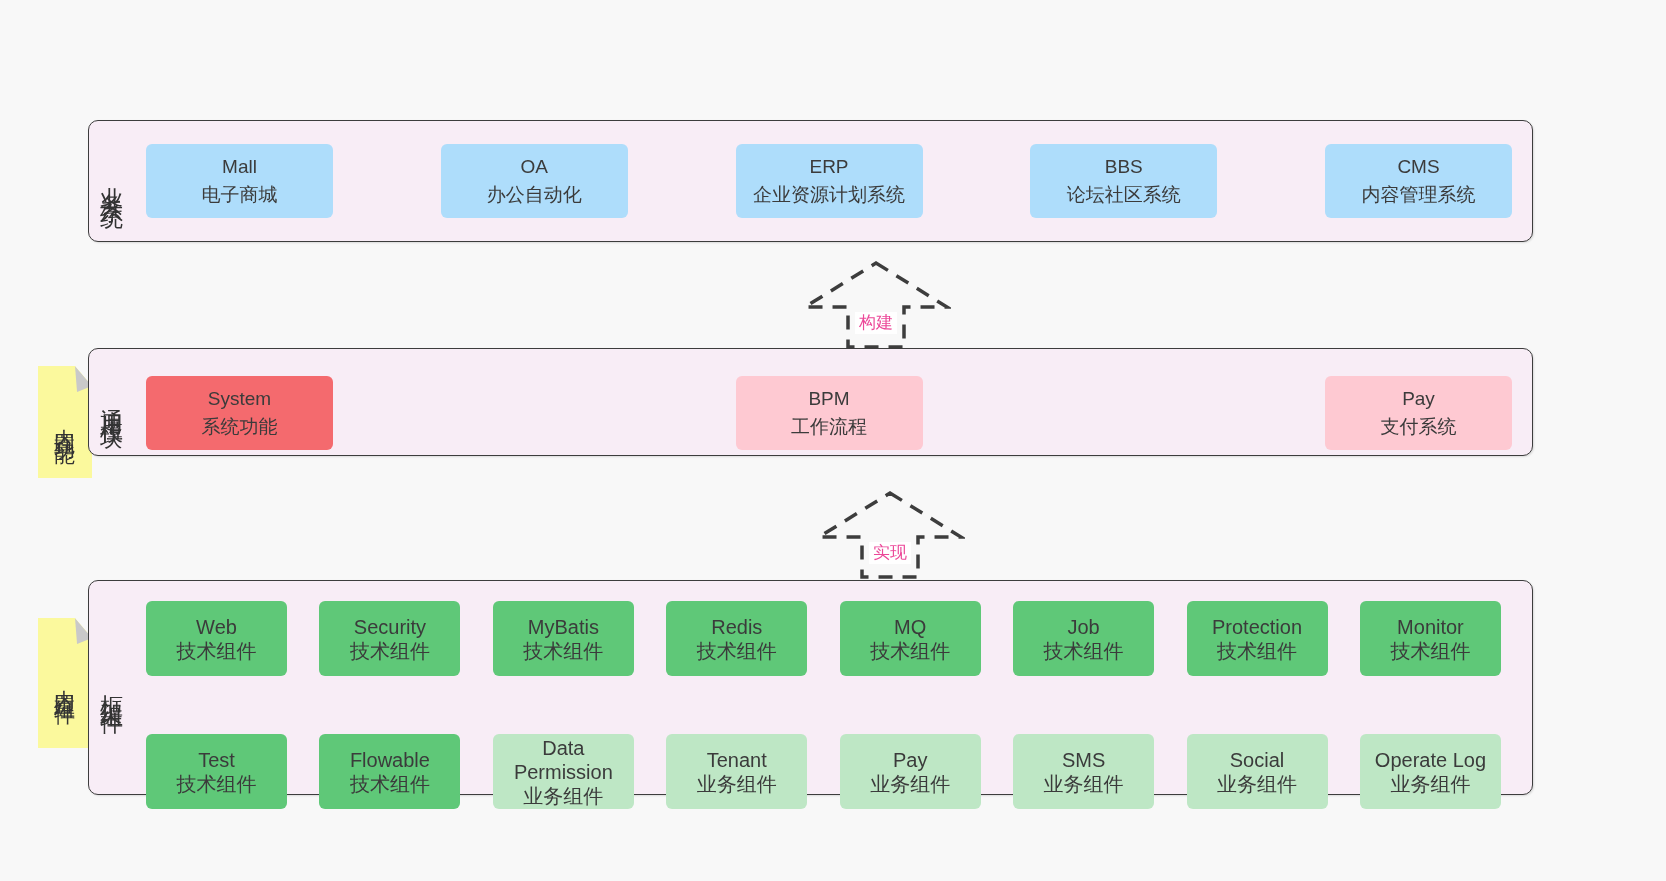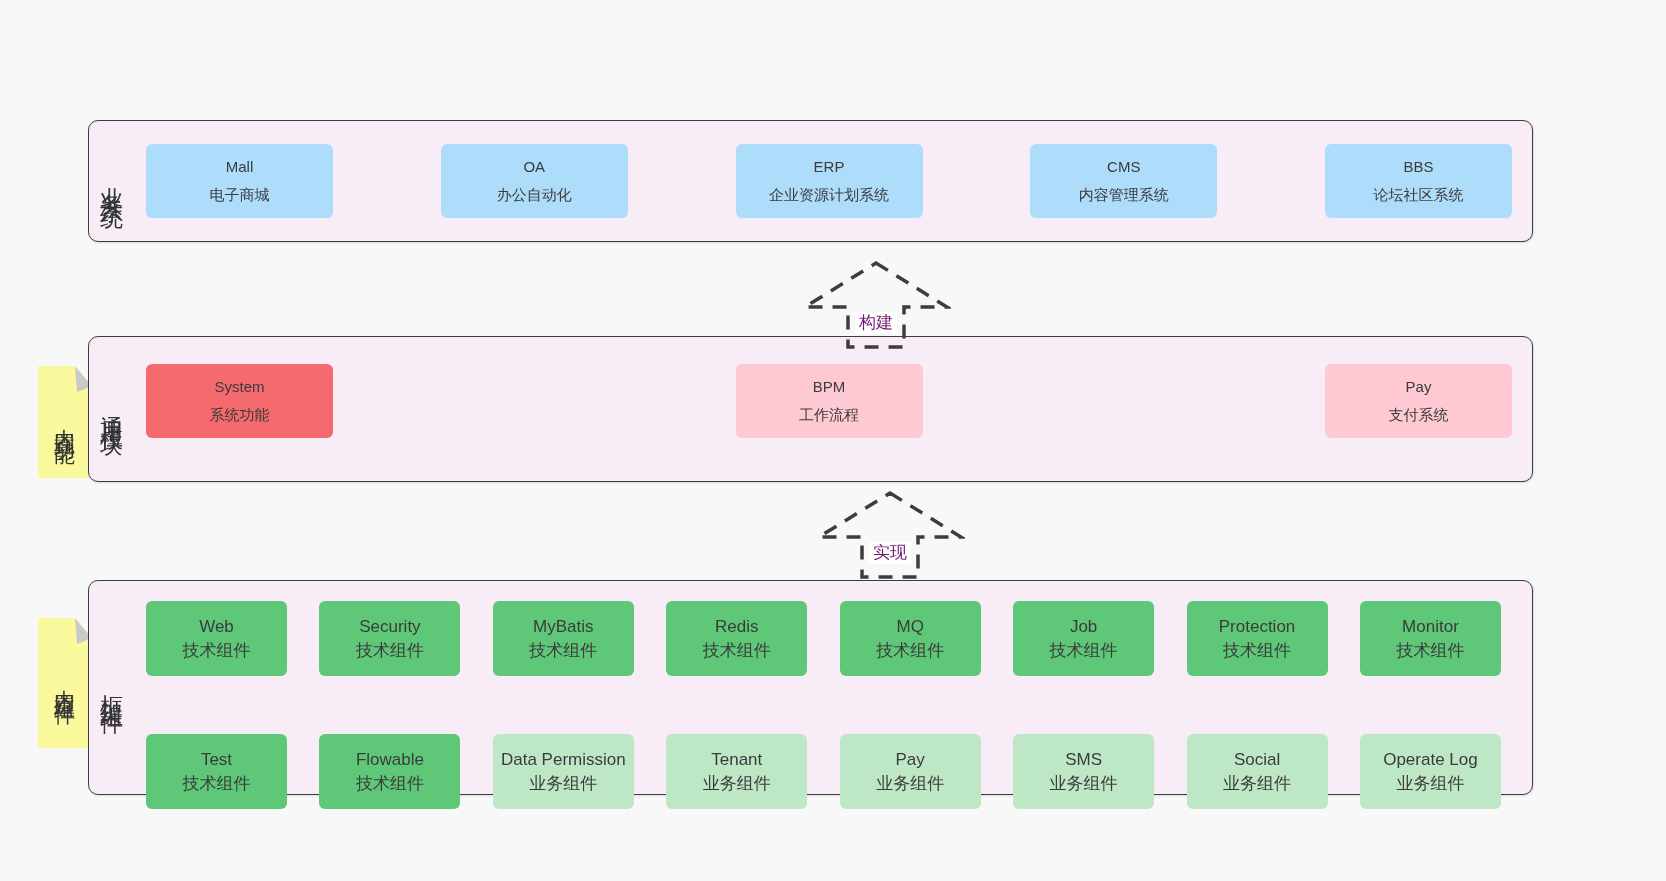--- a/index.html
+++ b/index.html
@@ -18,42 +18,42 @@
   }
   .canvas{position:absolute;inset:0;}
   .panel{
     position:absolute;left:88px;width:1445px;
     background:var(--container-fill,#f8edf6);
     border:1.6px solid var(--container-border,#3d3d3d);
     border-radius:10px;z-index:1;
     box-shadow:1px 1px 2px rgba(0,0,0,0.12);
   }
   #panel-business{top:120px;height:122px;}
-  #panel-modules{top:336px;height:146px;padding-left:48px;}
+  #panel-modules{top:348px;height:108px;padding-left:48px;}
   #panel-framework{top:580px;height:215px;}
   .v-label{
     position:absolute;left:11px;top:50%;transform:translateY(-50%);
     writing-mode:vertical-lr;text-orientation:upright;
     font-size:23px;letter-spacing:6px;color:#333;line-height:1;
   }
   .box-row{
     position:absolute;left:57px;display:flex;justify-content:space-between;
   }
   .row-wide{right:20px;top:23px;height:74px;}
   #panel-modules .row-wide{top:27px;}
   .row-narrow{right:31px;height:75px;}
   .row-narrow.r1{top:20px;}
   .row-narrow.r2{top:120px;margin-top:33px;}
   .box{
     border-radius:6px;display:flex;flex-direction:column;
     align-items:center;justify-content:center;text-align:center;
     color:#3b3b3b;
   }
-  .box-wide{width:187px;height:74px;font-size:15px;line-height:28px;}
-  .box-narrow{width:141px;height:75px;font-size:17px;line-height:24px;padding:0 8px;}
+  .box-wide{width:187px;height:74px;font-size:19px;line-height:28px;}
+  .box-narrow{width:141px;height:75px;font-size:20px;line-height:24px;padding:0 8px;}
   .blue{background:var(--box-blue,#aeddfb);}
   .red{background:var(--box-red,#f46a6e);}
   .pink{background:var(--box-pink,#fec9d2);}
   .gdark{background:var(--box-green-dark,#5fc878);}
   .glight{background:var(--box-green-light,#bee7c5);}
   .sticky{
     position:absolute;left:38px;width:54px;background:var(--sticky-yellow,#fbf99d);
     z-index:0;
     clip-path:polygon(0 0,calc(100% - 17px) 0,100% 20px,100% 100%,0 100%);
   }
@@ -68,21 +68,21 @@
     position:absolute;top:0;right:0;width:17px;height:26px;
     background:#c9c9c9;
     clip-path:polygon(0 0,100% 77%,12% 100%);
   }
   .arrow{position:absolute;width:150px;height:92px;z-index:2;}
   #arrow-build{left:801px;top:258px;}
   #arrow-implement{left:815px;top:488px;}
   .arrow svg{position:absolute;inset:0;}
   .arrow-label{
     position:absolute;left:50%;top:54px;transform:translateX(-50%);
-    background:#ffffff;padding:1px 4px;font-size:17px;color:#701a75;
+    background:#ffffff;padding:1px 4px;font-size:17px;color:#ec4899;
     white-space:nowrap;line-height:1.2;
   }
 </style>
 </head>
 <body>
 
 <div class="canvas">
 
   <section class="panel" id="panel-business">
     <div class="v-label">业务系统</div>
@@ -93,26 +93,26 @@
       </div>
       <div class="box box-wide blue">
         <div>OA</div>
         <div>办公自动化</div>
       </div>
       <div class="box box-wide blue">
         <div>ERP</div>
         <div>企业资源计划系统</div>
       </div>
       <div class="box box-wide blue">
+        <div>BBS</div>
+        <div>论坛社区系统</div>
+      </div>
+      <div class="box box-wide blue">
         <div>CMS</div>
         <div>内容管理系统</div>
-      </div>
-      <div class="box box-wide blue">
-        <div>BBS</div>
-        <div>论坛社区系统</div>
       </div>
     </div>
   </section>
 
   <div class="arrow" id="arrow-build">
     <svg viewBox="0 0 150 92">
       <path d="M75 5 L146 49 L103 49 L103 89 L47 89 L47 49 L4 49 Z" fill="none" stroke="#3d3d3d" stroke-width="3.5" stroke-dasharray="14 10"></path>
     </svg>
     <div class="arrow-label">构建</div>
   </div>

